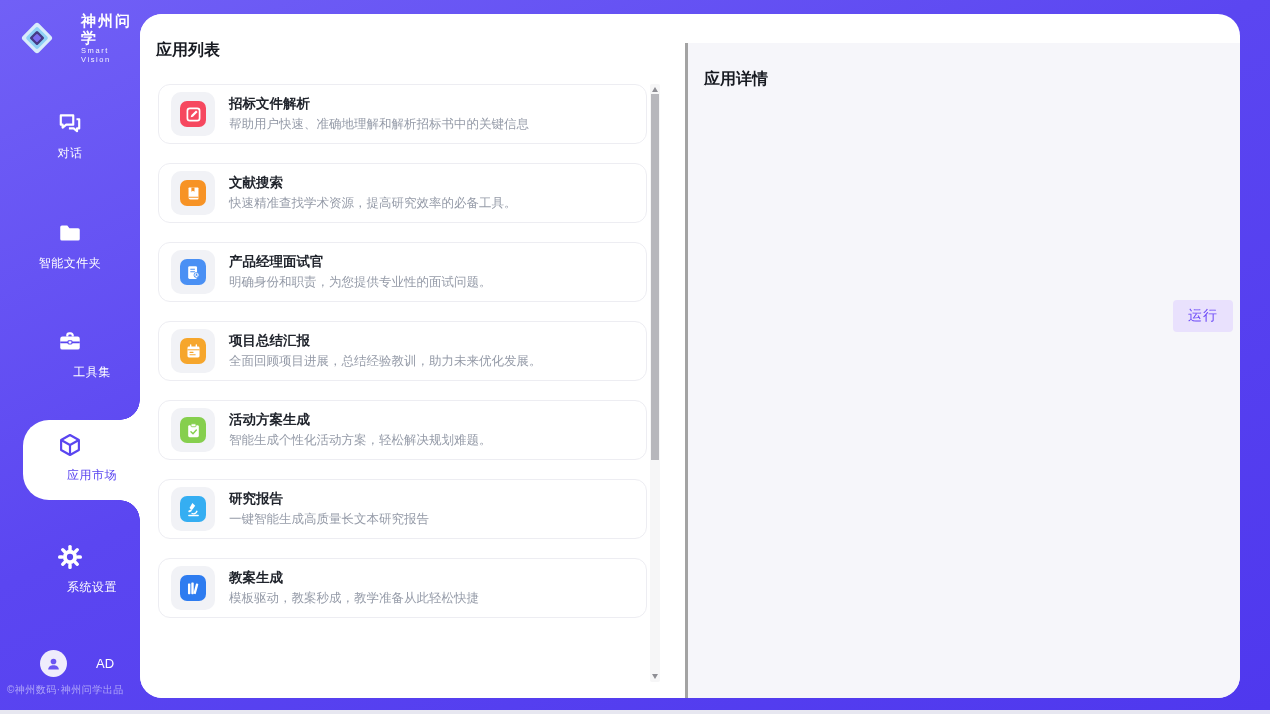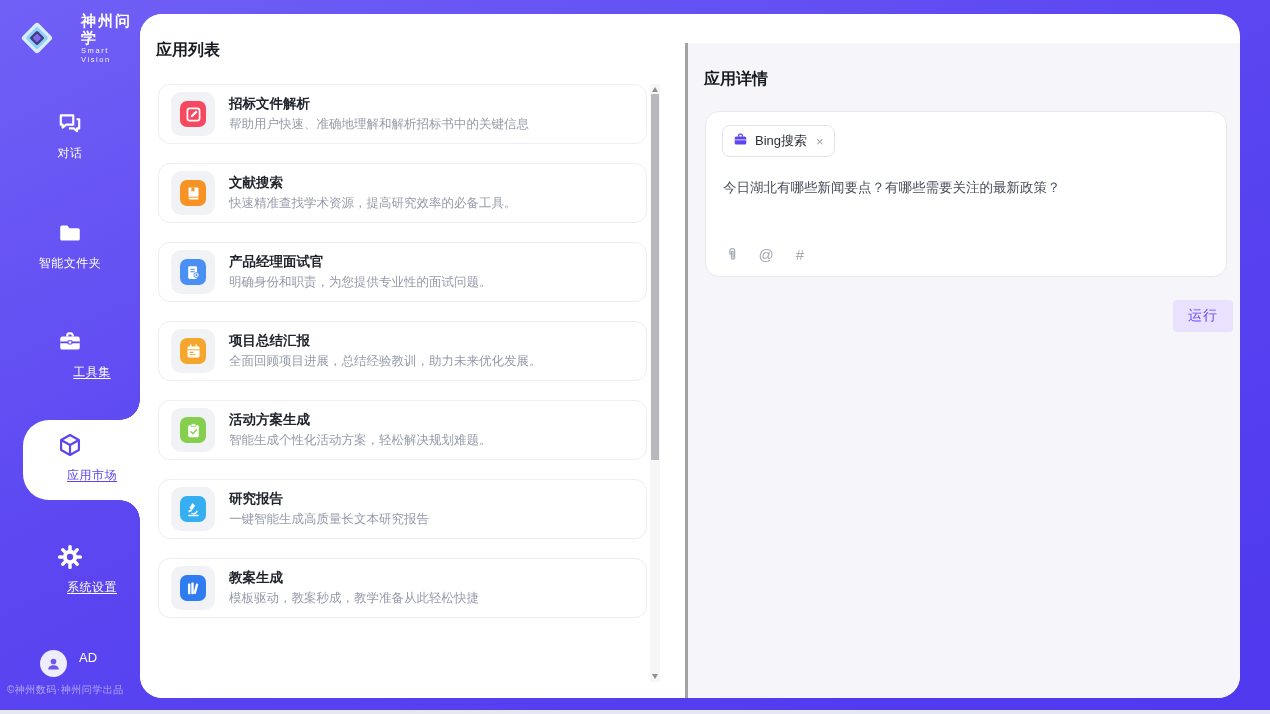--- a/index.html
+++ b/index.html
@@ -21,29 +21,29 @@
   .nav{position:absolute;inset:0;}
   .nav-item{position:absolute;left:0;width:140px;text-align:center;color:#fff;cursor:pointer;}
   .nav-item:nth-of-type(1){top:110px;}
   .nav-item:nth-of-type(2){top:220px;}
   .nav-item:nth-of-type(3){top:329px;}
   .nav-item:nth-of-type(4){top:432px;}
   .nav-item:nth-of-type(5){top:544px;text-align:center;}
   .nav-item .nicon{position:relative;z-index:2;display:inline-block;width:26px;height:26px;}
   .nav-item .nicon svg{width:26px;height:26px;display:block;}
   .nav-item .nlabel{position:relative;z-index:2;display:block;margin-top:5px;font-size:12px;letter-spacing:.5px;}
-  .nav-item .nlabel.u{text-decoration:underline;text-underline-offset:2px;padding-left:44px;}
+  .nav-item .nlabel.u{text-underline-offset:2px;padding-left:44px;}
   .nav-item.active{color:#5a45f0;}
   .bulge{position:absolute;left:23px;right:0;top:-12px;height:80px;background:#fff;
     border-radius:26px 0 0 26px;z-index:1;}
   .bulge::before{content:"";position:absolute;right:0;top:-20px;width:20px;height:20px;
     background:radial-gradient(circle at 0 0, rgba(0,0,0,0) 19.5px, #fff 20px);}
   .bulge::after{content:"";position:absolute;right:0;bottom:-20px;width:20px;height:20px;
     background:radial-gradient(circle at 0 100%, rgba(0,0,0,0) 19.5px, #fff 20px);}
-  .user{position:absolute;top:650px;left:40px;display:flex;gap:12px;cursor:pointer;}
+  .user{position:absolute;top:650px;left:40px;display:flex;align-items:center;gap:29px;cursor:pointer;}
   .user .avatar{width:27px;height:27px;border-radius:50%;background:#efecfc;display:flex;align-items:center;justify-content:center;}
   .user .avatar svg{width:17px;height:17px;}
   .user .uname{color:#fff;font-size:13px;}
   .side-footer{position:absolute;top:683px;left:7px;font-size:10px;color:rgba(255,255,255,.5);letter-spacing:.5px;white-space:nowrap;}
   
   .content{position:absolute;left:140px;top:14px;width:1100px;height:684px;border-radius:22px;
     overflow:hidden;display:flex;background:#fff;}
   .panel-title{margin:0;padding:26px 0 0 16px;font-size:16px;font-weight:700;color:#171a21;}
   
   .list-panel{position:relative;width:545px;flex:none;background:#fff;}
@@ -301,40 +301,17 @@
       <div class="scrollbar">
         <span class="sb-arrow sb-up"></span>
         <span class="sb-thumb"></span>
         <span class="sb-arrow sb-down"></span>
       </div>
     </div>
 
     <div class="detail-panel">
       <h2 class="panel-title">应用详情</h2>
 
-      <div class="detail-card">
-        <span class="tool-chip">
-          <span class="chip-briefcase"><svg viewBox="0 0 24 24">
-                <path d="M9 7V5.6a2.1 2.1 0 0 1 2.1-2.1h1.8A2.1 2.1 0 0 1 15 5.6V7" fill="none" stroke="#5a45f0" stroke-width="2"></path>
-                <rect x="2.8" y="7" width="18.4" height="13" rx="2.4" fill="#5a45f0"></rect>
-                <path d="M2.8 12.6h18.4" stroke="#fff" stroke-width="1.2"></path>
-              </svg></span>
-          <span class="chip-label">Bing搜索</span>
-          <span class="chip-close">×</span>
-        </span>
-        <div class="prompt">今日湖北有哪些新闻要点？有哪些需要关注的最新政策？</div>
-        <div class="prompt-tools">
-  <span class="ticon">
-              <svg viewBox="0 0 24 24" fill="none" stroke="#a4a9b3" stroke-width="1.7" stroke-linecap="round">
-                <path d="M8.3 11.8V6.9a3.4 3.4 0 0 1 6.8 0v9.2a2.3 2.3 0 0 1-4.6 0V8.6a1.15 1.15 0 0 1 2.3 0v7.2"></path>
-              </svg>
-            </span>
-
-  <span class="ticon">@</span>
-
-  <span class="ticon">#</span>
-</div>
-      </div>
 
       <button class="run-btn">运行</button>
     </div>
   </div>
 </div>
 
 </body></html>

